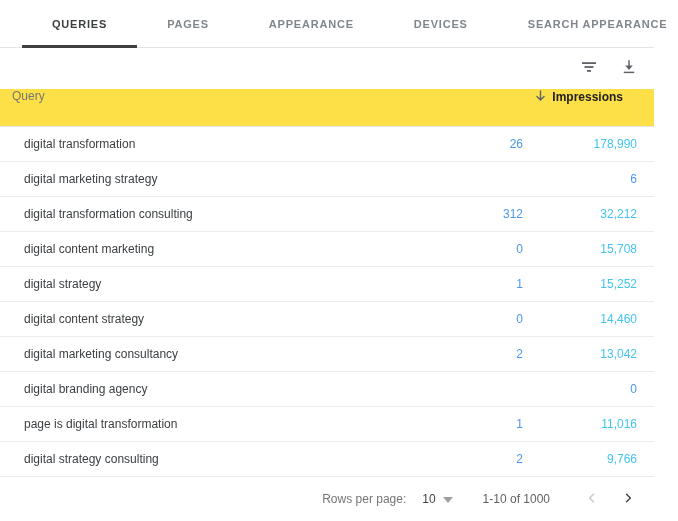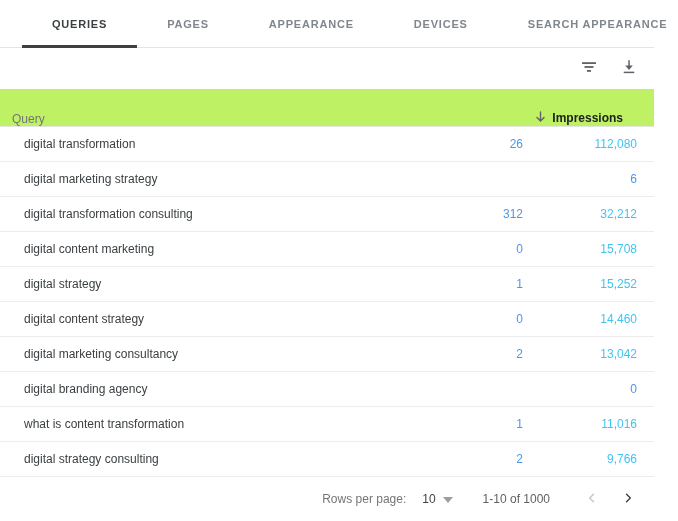--- a/index.html
+++ b/index.html
@@ -30,21 +30,21 @@
     height:3px;background:var(--underline);}
 
   
   .toolbar{height:41px;flex:0 0 41px;display:flex;align-items:center;
     justify-content:flex-end;gap:14px;padding-right:12px;background:#fff;}
   .iconbtn{width:26px;height:26px;display:flex;align-items:center;justify-content:center;
     cursor:pointer;border:none;background:transparent;}
 
   
   .thead{height:38px;flex:0 0 38px;border-bottom:1px solid var(--border);
-    display:flex;align-items:flex-end;font-size:12px;color:var(--muted);background:#bef264;}
+    display:flex;align-items:flex-start;font-size:12px;color:var(--muted);background:#fde047;}
   .col-query{flex:1;padding-left:12px;}
   .col-clicks{width:120px;padding-right:17px;text-align:right;}
   .col-impr{width:114px;padding-right:31px;display:flex;align-items:center;
     justify-content:flex-end;gap:5px;color:#212121;font-weight:bold;}
   .rows{flex:0 0 auto;}
   .trow{height:35px;display:flex;align-items:center;border-bottom:1px solid var(--row-border);
     font-size:12px;background:#fff;}
   .trow .cell-query{flex:1;padding-left:12px;color:var(--text);margin-left:12px;}
   .trow .cell-clicks{width:120px;padding-right:17px;text-align:right;color:var(--accent-clicks);}
   .trow .cell-impr{width:114px;padding-right:17px;text-align:right;color:var(--accent-impressions);}
@@ -104,21 +104,21 @@
         </svg>
       </span>
       <span>Impressions</span>
     </div>
   </div>
 
   <div class="rows" id="rows">
     <div class="trow">
       <div class="cell-query">digital transformation</div>
       <div class="cell-clicks">26</div>
-      <div class="cell-impr">112,080</div>
+      <div class="cell-impr">178,990</div>
     </div>
 
     <div class="trow">
       <div class="cell-query">digital marketing strategy</div>
       <div class="cell-clicks">6</div>
     </div>
 
     <div class="trow">
       <div class="cell-query">digital transformation consulting</div>
       <div class="cell-clicks">312</div>
@@ -148,21 +148,21 @@
       <div class="cell-clicks">2</div>
       <div class="cell-impr">13,042</div>
     </div>
 
     <div class="trow">
       <div class="cell-query">digital branding agency</div>
       <div class="cell-clicks">0</div>
     </div>
 
     <div class="trow">
-      <div class="cell-query">what is content transformation</div>
+      <div class="cell-query">page is digital transformation</div>
       <div class="cell-clicks">1</div>
       <div class="cell-impr">11,016</div>
     </div>
 
     <div class="trow">
       <div class="cell-query">digital strategy consulting</div>
       <div class="cell-clicks">2</div>
       <div class="cell-impr">9,766</div>
     </div>
   </div>

